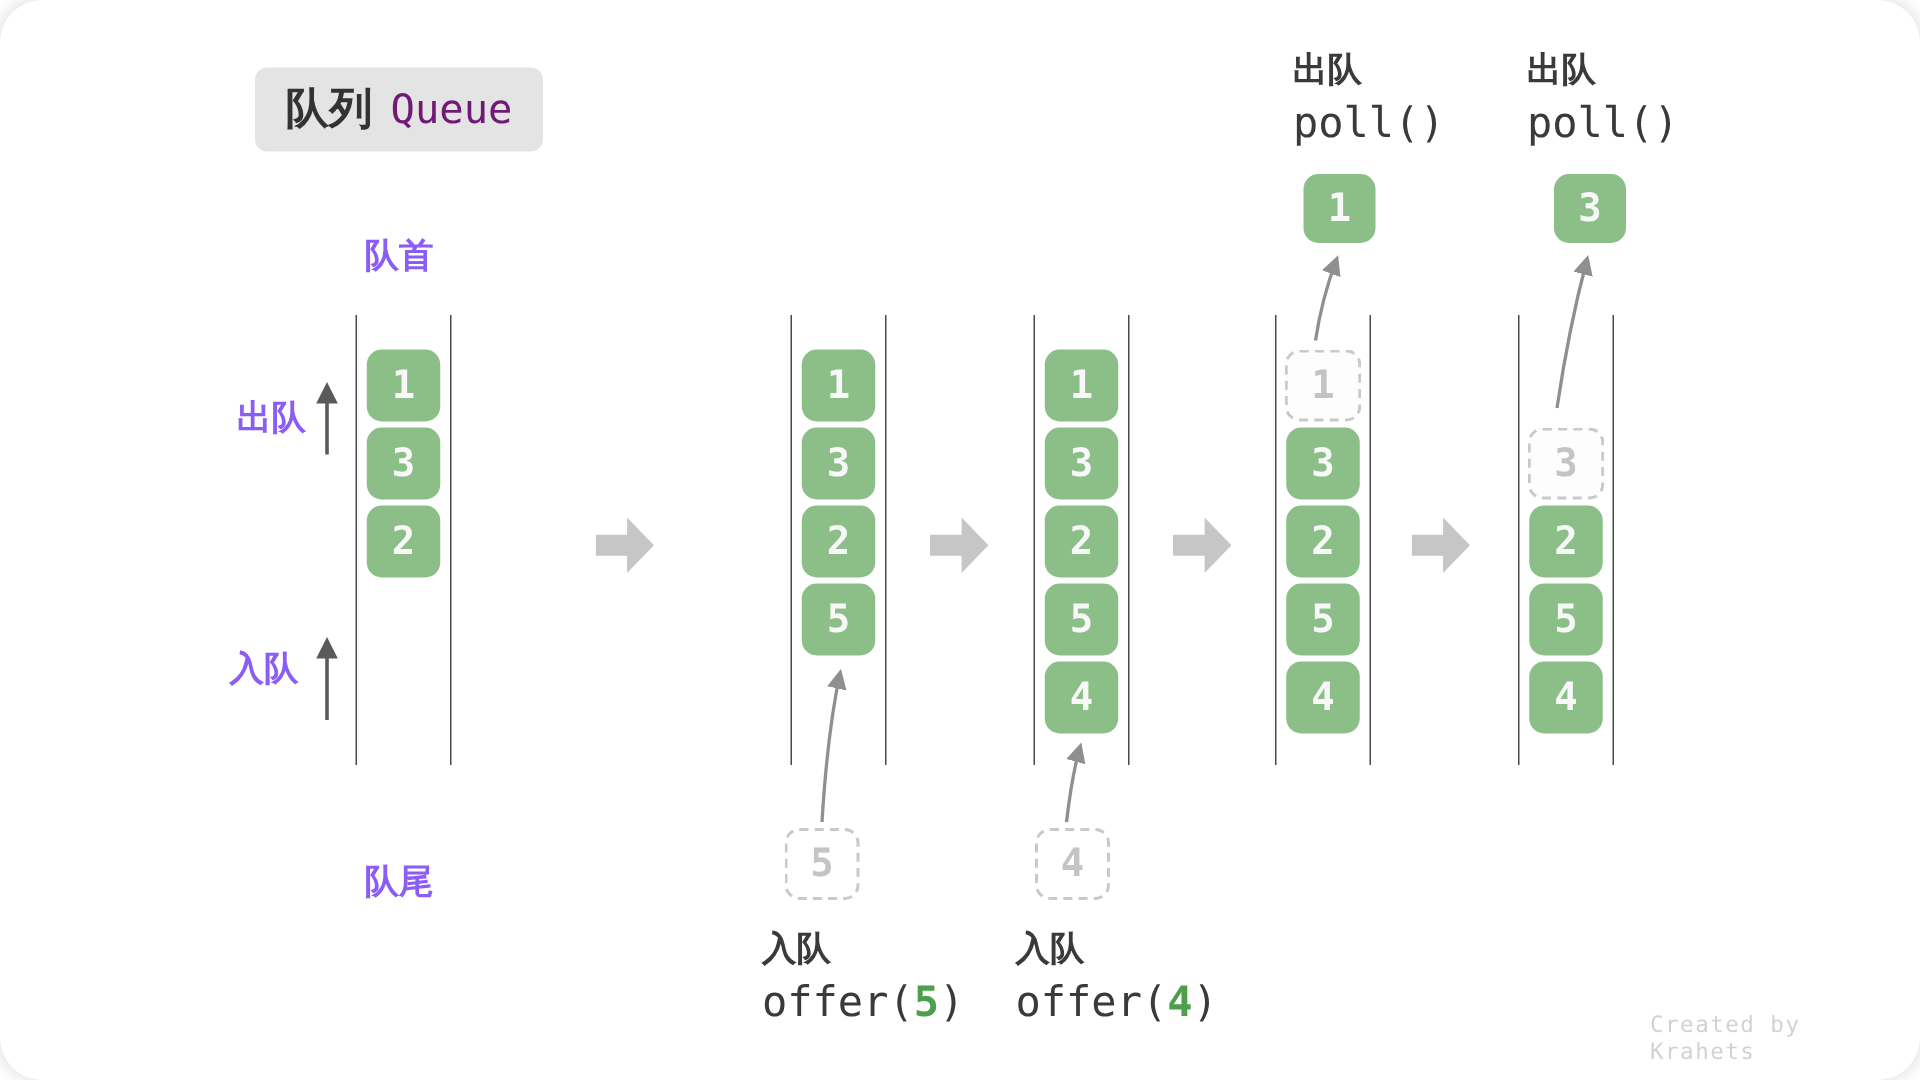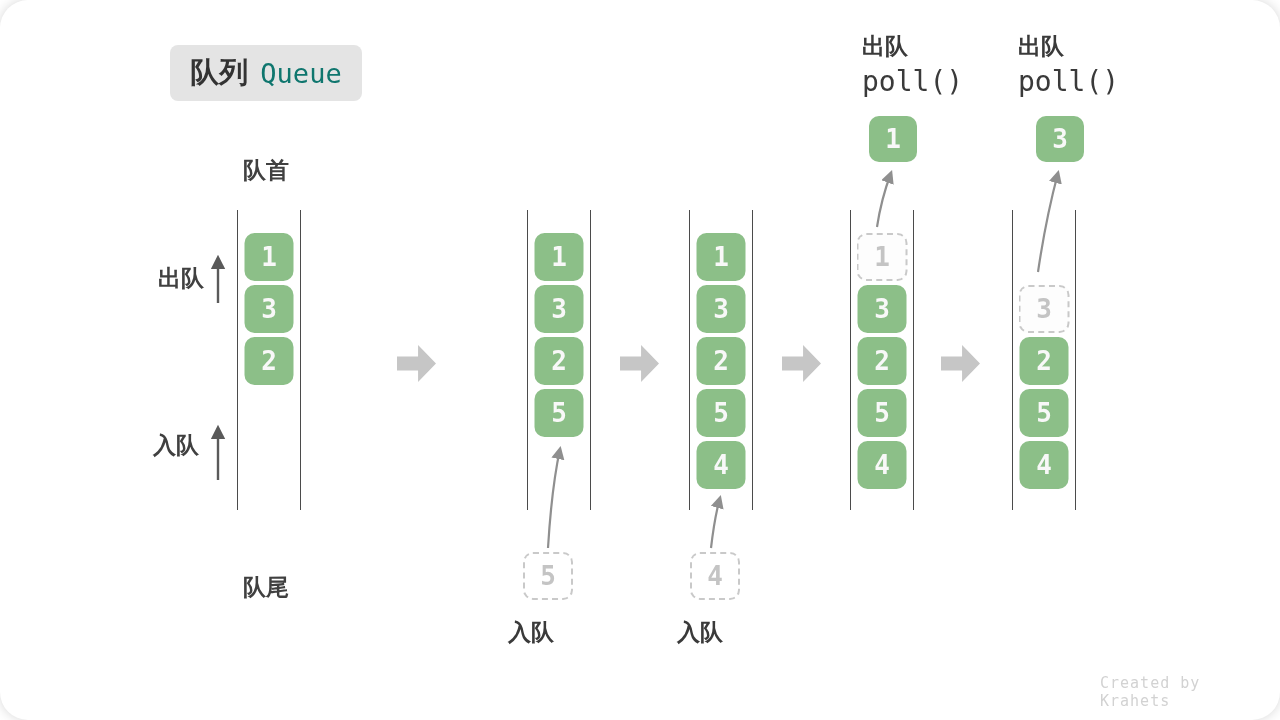--- a/index.html
+++ b/index.html
@@ -8,24 +8,24 @@
     border-radius:28px;box-shadow:0 0 12px rgba(0,0,0,.16);overflow:hidden;
     font-family:"Liberation Sans",sans-serif;color:#3a3a3a;
   }
   
   .title-badge{
     position:absolute;left:170px;top:45px;width:192px;height:56px;
     background:#e4e4e4;border-radius:8px;display:flex;align-items:center;
     justify-content:center;gap:12px;
   }
   .title-zh{font-size:29px;font-weight:bold;color:#333;}
-  .title-en{font-size:27px;font-family:"DejaVu Sans Mono",monospace;color:#0f766e;}
+  .title-en{font-size:27px;font-family:"DejaVu Sans Mono",monospace;color:#701a75;}
 
   
-  .cn-label{position:absolute;font-size:23px;font-weight:bold;color:#404040;white-space:nowrap;}
+  .cn-label{position:absolute;font-size:23px;font-weight:bold;color:#8b5cf6;white-space:nowrap;}
   .lbl-front{left:213px;top:155px;width:106px;text-align:center;}
   .lbl-rear{left:213px;top:572px;width:106px;text-align:center;}
   .lbl-dequeue{left:158px;top:263px;}
   .lbl-enqueue{left:153px;top:430px;}
 
   
   .queue{
     position:absolute;top:210px;width:62px;height:300px;
     border-left:1.5px solid #4b4b4b;border-right:1.5px solid #4b4b4b;
   }
@@ -144,23 +144,25 @@
   <div class="op op-poll1">
     <div class="op-zh">出队</div>
     <div class="op-code">poll()</div>
   </div>
   <div class="op op-poll3">
     <div class="op-zh">出队</div>
     <div class="op-code">poll()</div>
   </div>
   <div class="op op-enq5">
     <div class="op-zh">入队</div>
+    <div class="op-code"><span>offer(</span><span class="op-arg">5</span><span>)</span></div>
   </div>
   <div class="op op-enq4">
     <div class="op-zh">入队</div>
+    <div class="op-code"><span>offer(</span><span class="op-arg">4</span><span>)</span></div>
   </div>
 
   <svg class="overlay" viewBox="0 0 1280 720">
     <defs>
       <marker id="ah-gray" markerWidth="8" markerHeight="8" refX="4.6" refY="3" orient="auto" markerUnits="strokeWidth">
         <path d="M0,0 L6,3 L0,6 z" fill="#8f8f8f"></path>
       </marker>
       <marker id="ah-dark" markerWidth="8" markerHeight="8" refX="4.6" refY="3" orient="auto" markerUnits="strokeWidth">
         <path d="M0,0 L6,3 L0,6 z" fill="#5a5a5a"></path>
       </marker>

